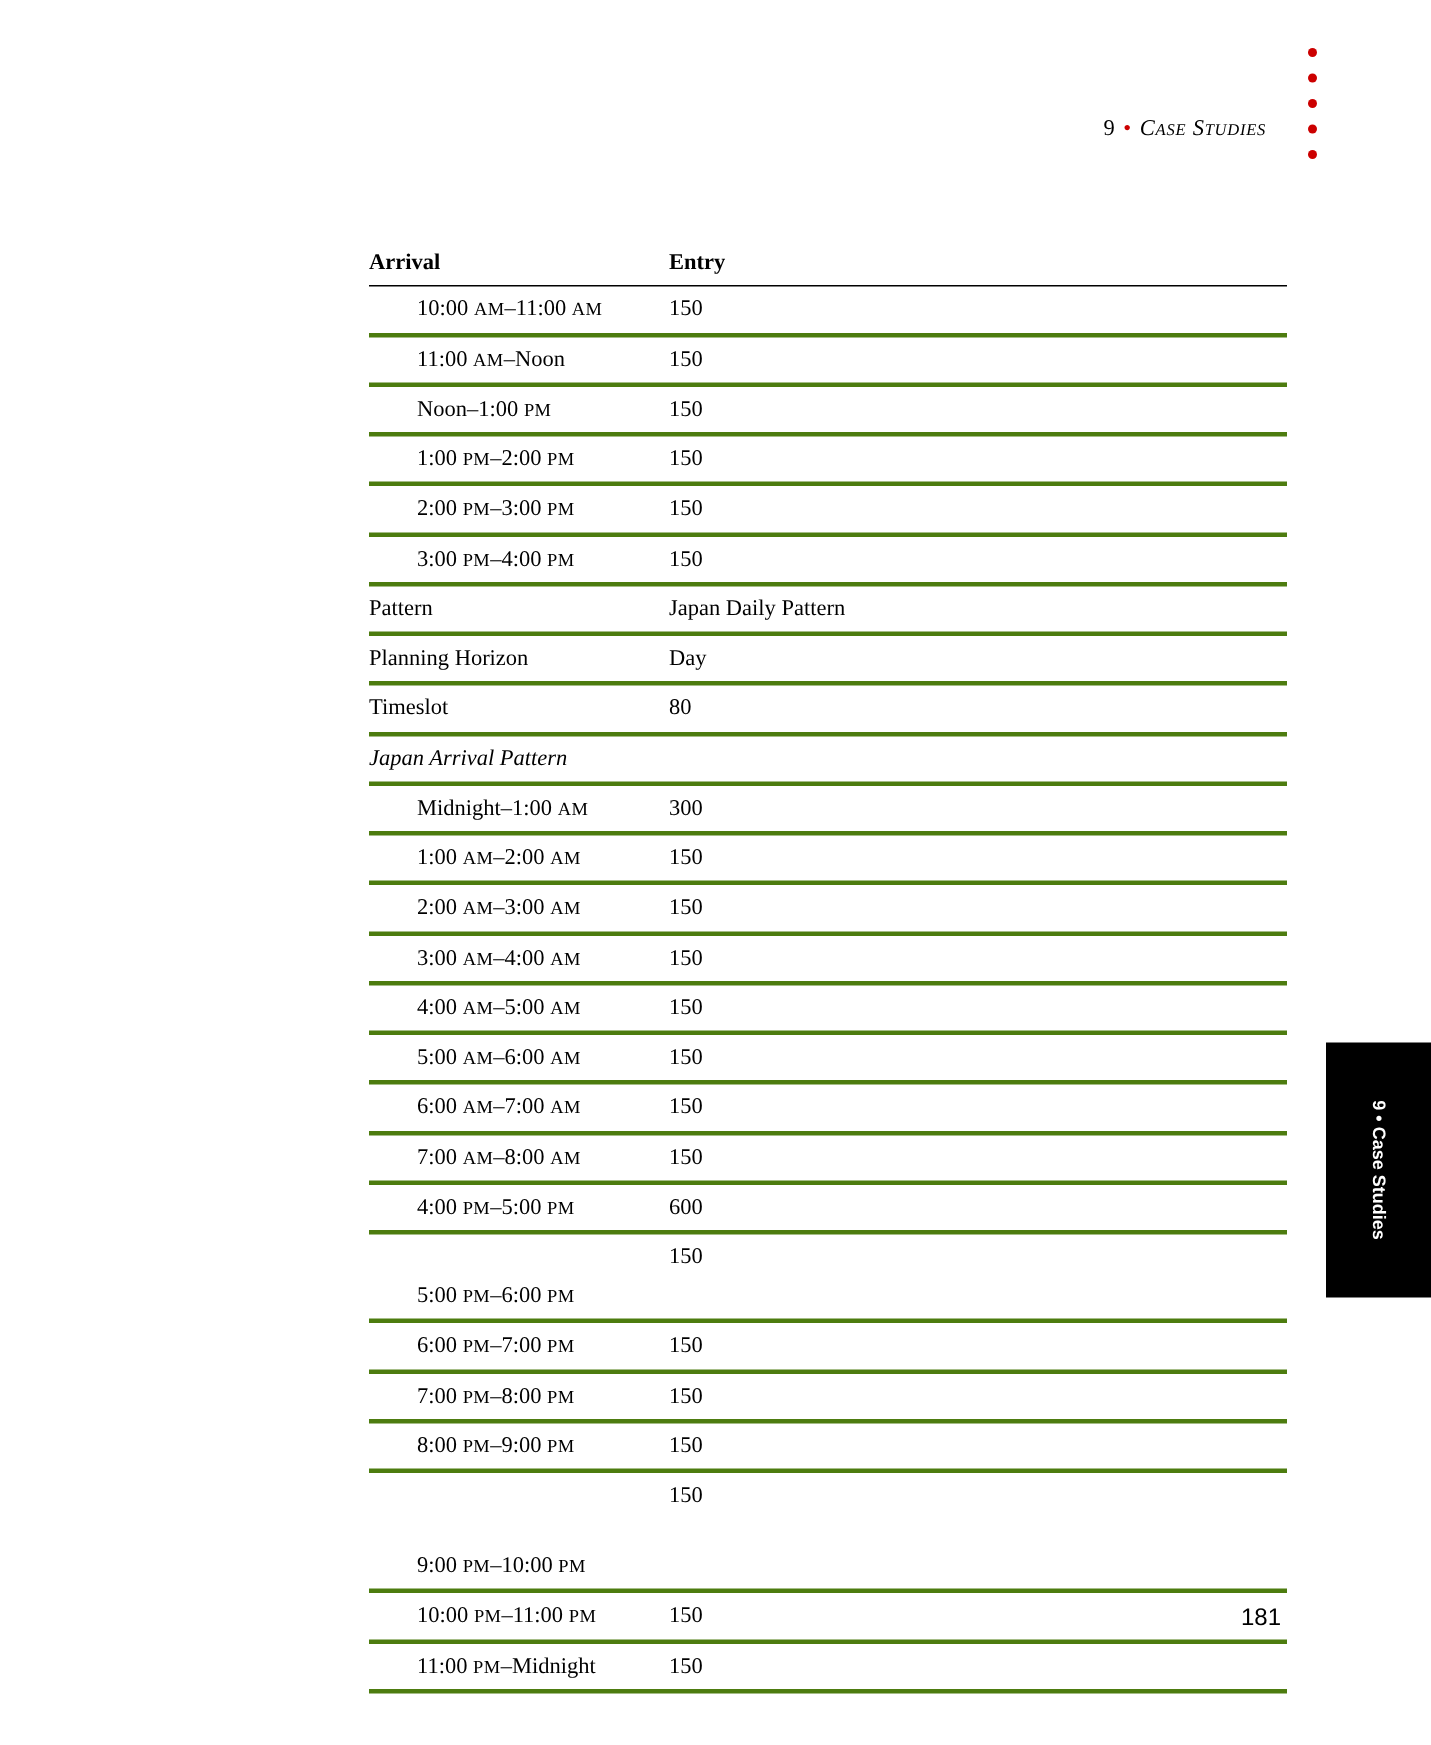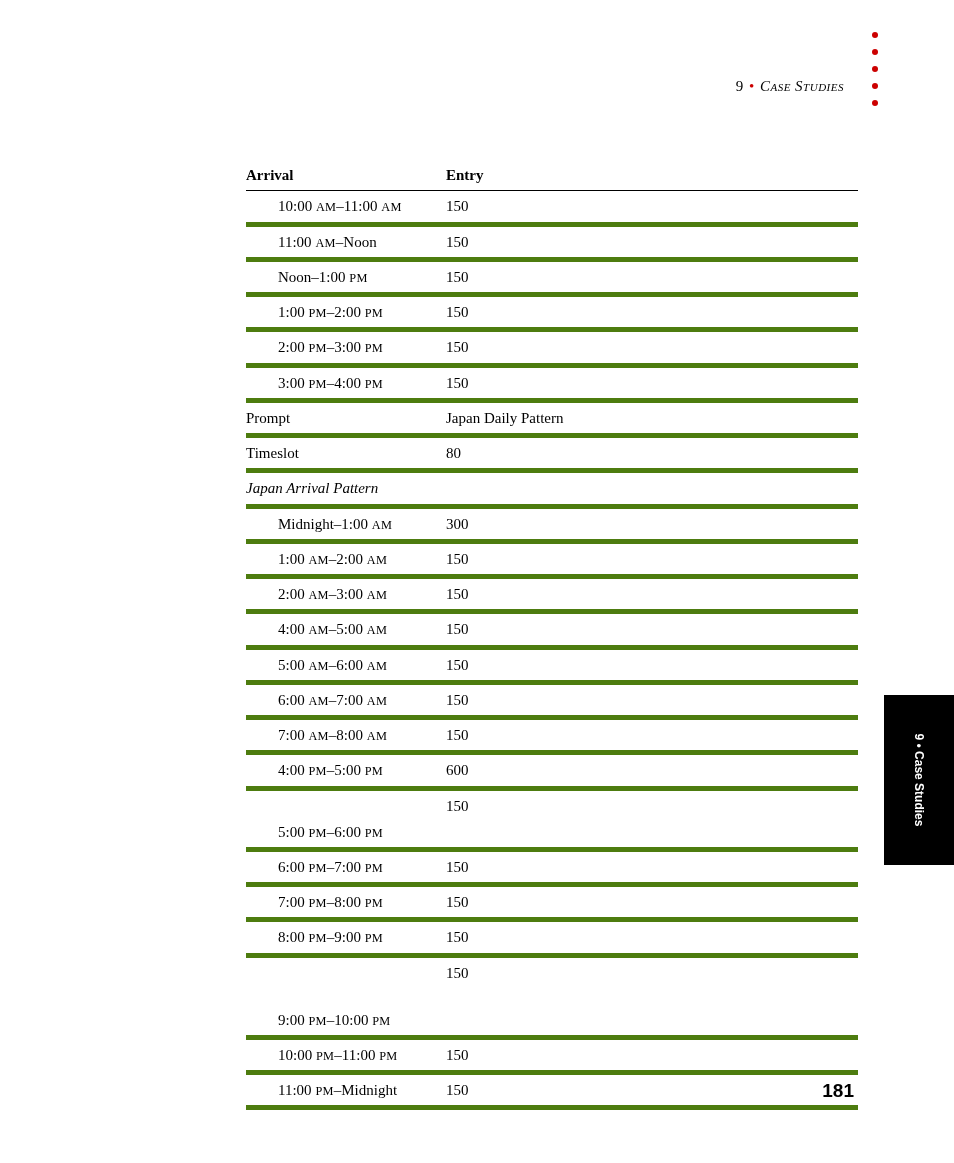--- a/index.html
+++ b/index.html
@@ -65,21 +65,21 @@
     padding: 5px 0 5px 0;
     line-height: 1.35;
     font-weight: normal;
     vertical-align: top;
   }
   table.doc th {
     font-weight: bold;
     border-bottom: 1px solid #000;
   }
   table.doc td {
-    border-bottom: 5px solid #4d7c0f;
+    border-bottom: 3px solid #4d7c0f;
   }
   .no-border td {
     border-bottom: none;
   }
   .col-prompt { width: 200px; }
   .col-entry  { width: auto; }
   .indent { padding-left: 16px; }
   .italic { font-style: italic; }
   .ampm {
     font-variant: small-caps;
@@ -102,25 +102,25 @@
   .side-tab .tab-text {
     position: absolute;
     top: 50%;
     left: 50%;
     transform: translate(-50%, -50%) rotate(90deg);
     transform-origin: center;
     white-space: nowrap;
   }
   .page-number {
     position: absolute;
-    bottom: 61px;
+    bottom: 75px;
     right: 100px;
     font-family: Arial, Helvetica, sans-serif;
-    font-size: 19px;
-    font-weight: bold;
+    font-size: 16px;
+    font-weight: normal;
   }
 </style>
 </head>
 <body>
 
 <div class="page">
 
   <div class="dots">
     <span></span>
     <span></span>
@@ -162,22 +162,26 @@
           </tr>
           <tr>
             <td style="padding-left: 16px;"><span class="indent" style="display: inline-block;"><span>2:00</span> <span class="ampm">pm</span>–<span>3:00</span> <span class="ampm">pm</span></span></td>
             <td>150</td>
           </tr>
           <tr>
             <td style="padding-left: 16px;"><span class="indent" style="display: inline-block;"><span>3:00</span> <span class="ampm">pm</span>–<span>4:00</span> <span class="ampm">pm</span></span></td>
             <td>150</td>
           </tr>
           <tr>
-            <td>Prompt</td>
+            <td>Pattern</td>
             <td>Japan Daily Pattern</td>
+          </tr>
+          <tr>
+            <td>Planning Horizon</td>
+            <td>Day</td>
           </tr>
           <tr>
             <td>Timeslot</td>
             <td>80</td>
           </tr>
           <tr class="no-border">
             <td class="italic">Japan Arrival Pattern</td>
             <td></td>
           </tr>
           <tr>
@@ -186,20 +190,24 @@
           </tr>
           <tr>
             <td style="padding-left: 16px;"><span class="indent" style="display: inline-block;"><span>1:00</span> <span class="ampm">am</span>–<span>2:00</span> <span class="ampm">am</span></span></td>
             <td>150</td>
           </tr>
           <tr>
             <td style="padding-left: 16px;"><span class="indent" style="display: inline-block;"><span>2:00</span> <span class="ampm">am</span>–<span>3:00</span> <span class="ampm">am</span></span></td>
             <td>150</td>
           </tr>
           <tr>
+            <td style="padding-left: 16px;"><span class="indent" style="display: inline-block;"><span>3:00</span> <span class="ampm">am</span>–<span>4:00</span> <span class="ampm">am</span></span></td>
+            <td>150</td>
+          </tr>
+          <tr>
             <td style="padding-left: 16px;"><span class="indent" style="display: inline-block; text-align: center;"><span>4:00</span> <span class="ampm">am</span>–<span>5:00</span> <span class="ampm">am</span></span></td>
             <td>150</td>
           </tr>
           <tr>
             <td style="padding-left: 16px;"><span class="indent" style="display: inline-block;"><span>5:00</span> <span class="ampm">am</span>–<span>6:00</span> <span class="ampm">am</span></span></td>
             <td>150</td>
           </tr>
           <tr>
             <td style="padding-left: 16px;"><span class="indent" style="display: inline-block;"><span>6:00</span> <span class="ampm">am</span>–<span>7:00</span> <span class="ampm">am</span></span></td>
             <td>150</td>

